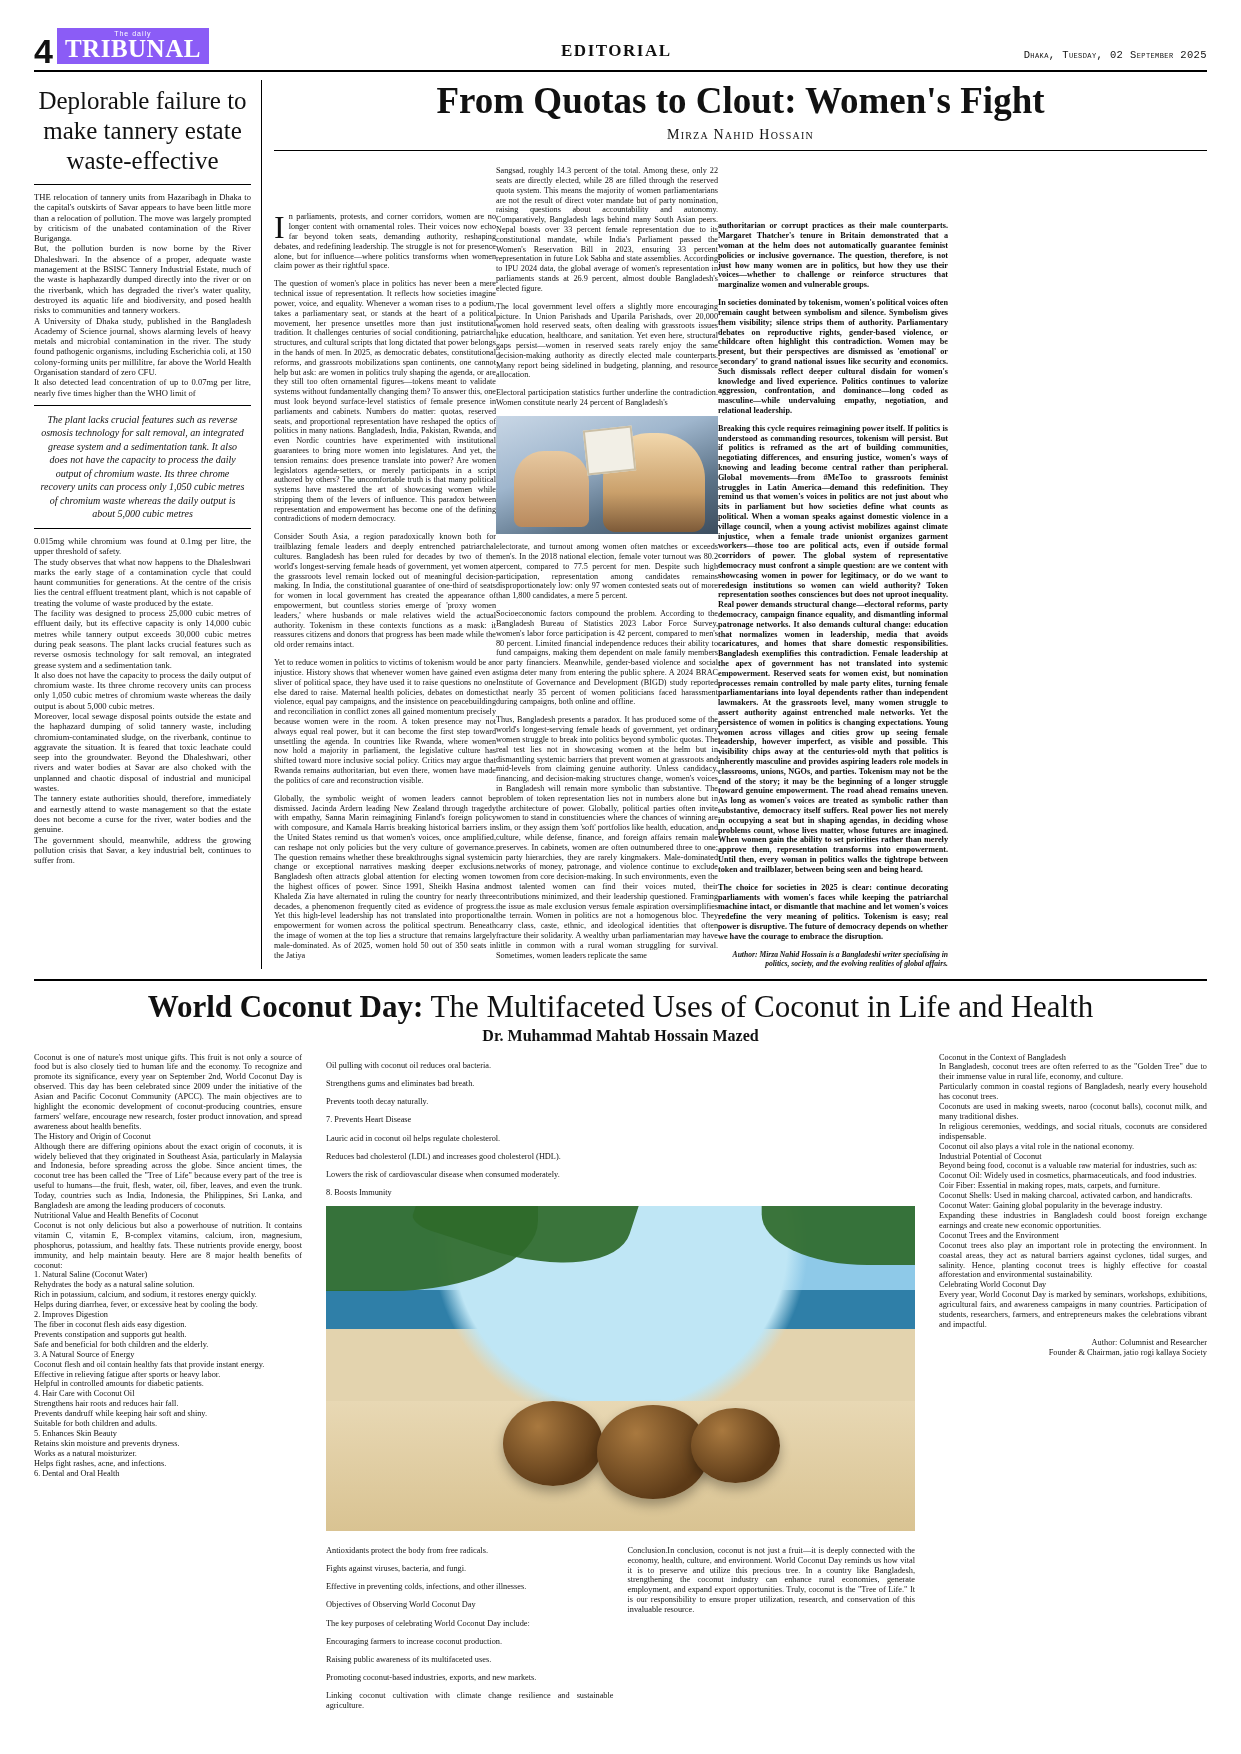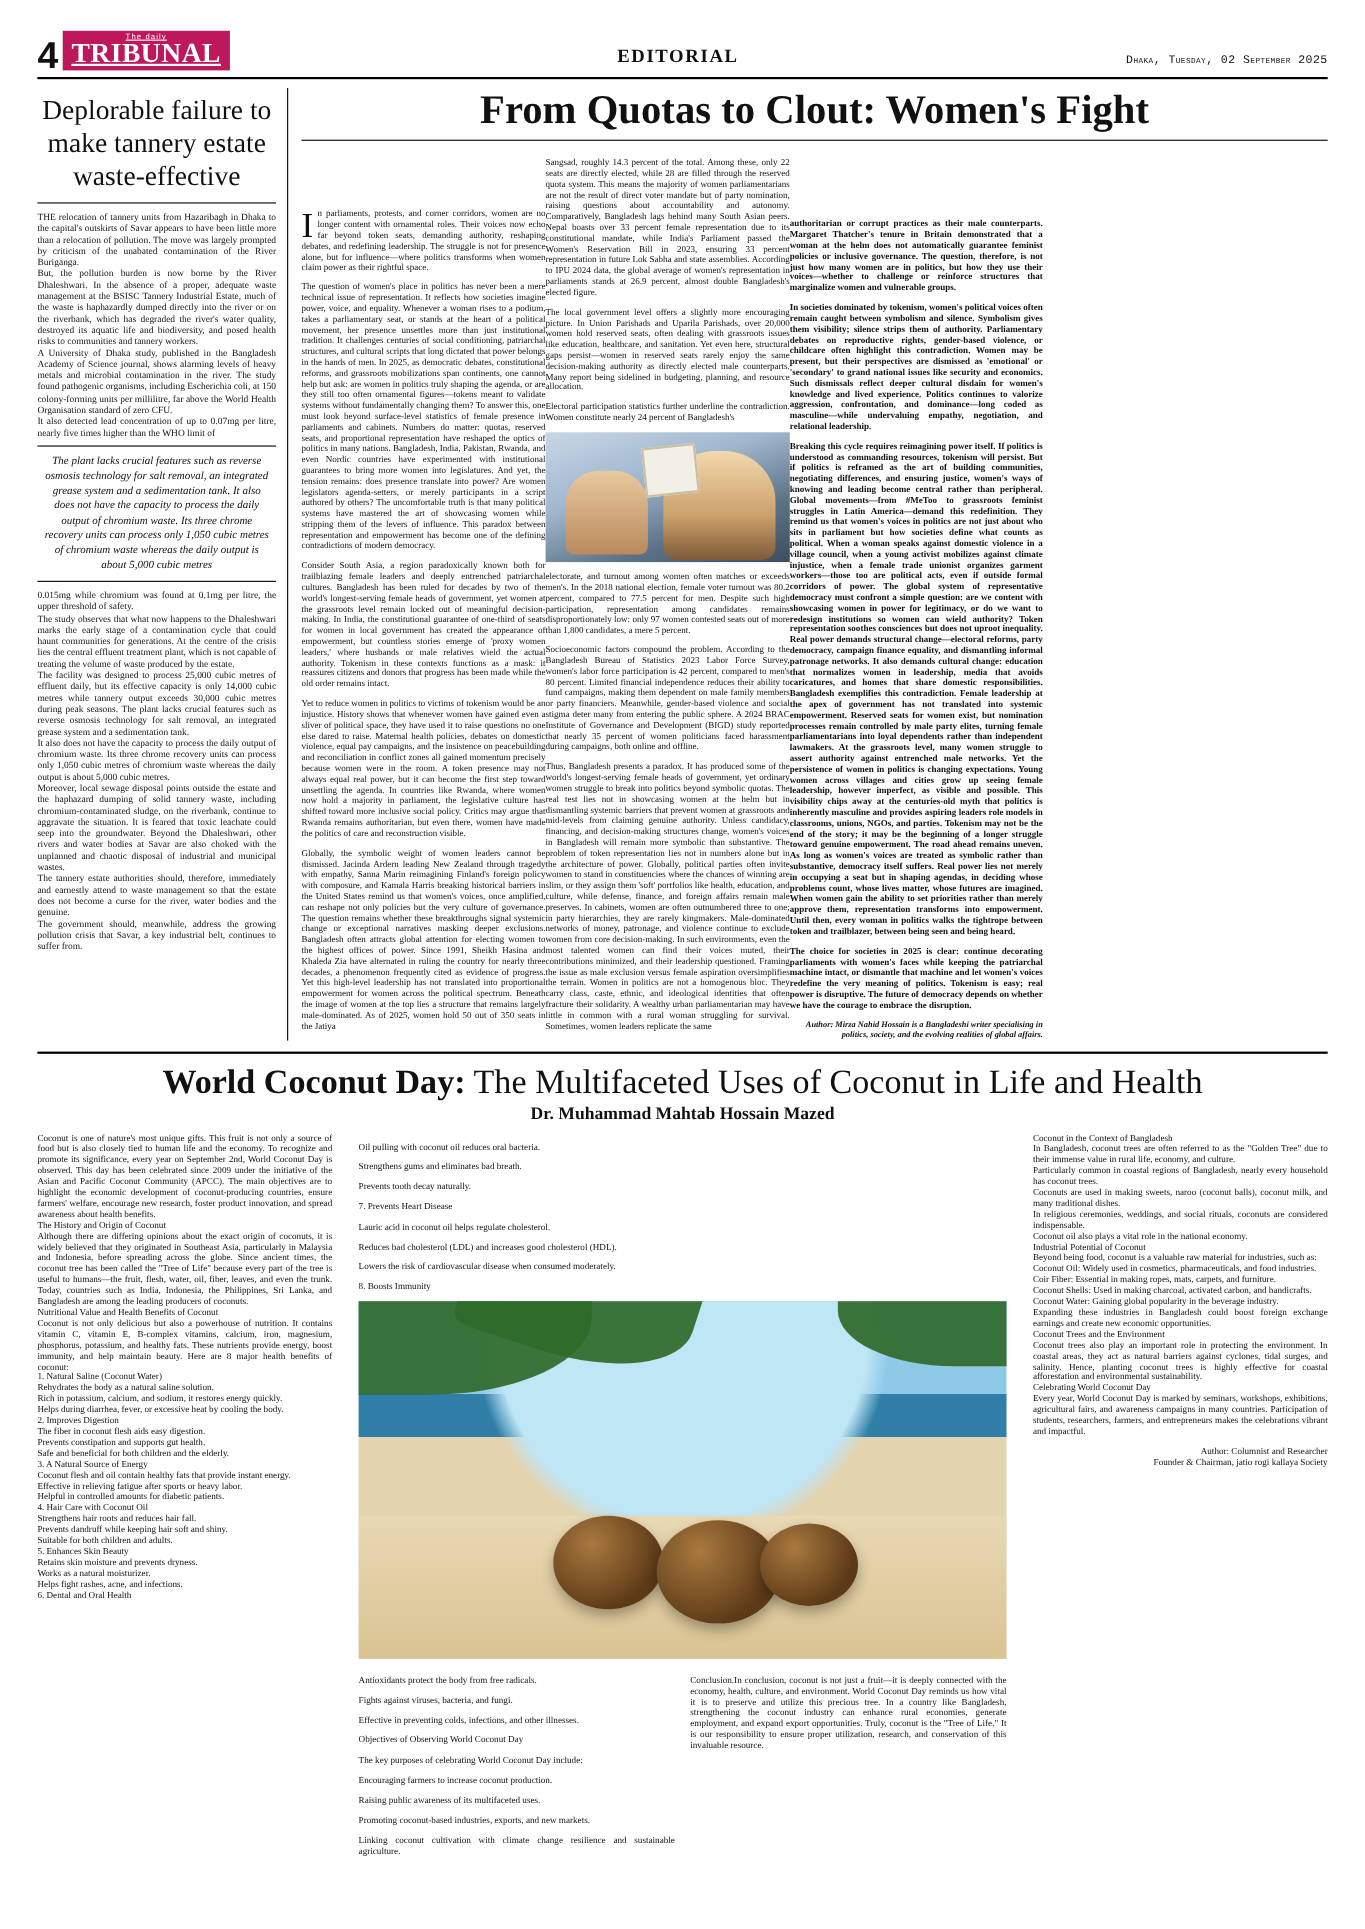--- a/index.html
+++ b/index.html
@@ -11,21 +11,21 @@
     color:#111;
     position:relative;
     overflow:hidden;
   }
   .page { width:1241px; height:1754px; padding:28px 34px 10px 34px; position:relative; }
 
   
   .masthead { display:flex; align-items:flex-end; justify-content:space-between; border-bottom:2px solid #000; padding-bottom:6px; }
   .logo-wrap { display:flex; align-items:flex-end; gap:4px; }
   .page-num { font-family:"Liberation Sans", sans-serif; font-weight:bold; font-size:34px; line-height:26px; color:#111; }
-  .logo-box { background:#be185d; color:#fff; padding:2px 8px 3px 8px; display:flex; flex-direction:column;text-decoration:underline; }
+  .logo-box { background:#8b5cf6; color:#fff; padding:2px 8px 3px 8px; display:flex; flex-direction:column; }
   .logo-sub { font-family:"Liberation Sans", sans-serif; font-size:7px; letter-spacing:1px; text-align:center; line-height:7px; margin-bottom:-1px; }
   .logo-main { font-family:"Liberation Serif", serif; font-weight:bold; font-size:25px; line-height:25px; letter-spacing:0.5px; }
   .section-title { font-family:"Liberation Serif", serif; font-weight:bold; font-size:17px; letter-spacing:1.5px; flex:1; text-align:center; margin-bottom:3px; }
   .dateline { font-family:Liberation Mono, monospace; font-size:10.5px; font-variant:small-caps; letter-spacing:0.4px; margin-bottom:3px; }
 
   
   .top-zone { display:flex; gap:0; margin-top:8px; }
   .left-col { width:228px; border-right:1px solid #000; padding-right:10px; }
   .right-col { flex:1; padding-left:12px; }
 
@@ -132,20 +132,21 @@
         <p>The facility was designed to process 25,000 cubic metres of effluent daily, but its effective capacity is only 14,000 cubic metres while tannery output exceeds 30,000 cubic metres during peak seasons. The plant lacks crucial features such as reverse osmosis technology for salt removal, an integrated grease system and a sedimentation tank.</p>
         <p>It also does not have the capacity to process the daily output of chromium waste. Its three chrome recovery units can process only 1,050 cubic metres of chromium waste whereas the daily output is about 5,000 cubic metres.</p>
         <p>Moreover, local sewage disposal points outside the estate and the haphazard dumping of solid tannery waste, including chromium-contaminated sludge, on the riverbank, continue to aggravate the situation. It is feared that toxic leachate could seep into the groundwater. Beyond the Dhaleshwari, other rivers and water bodies at Savar are also choked with the unplanned and chaotic disposal of industrial and municipal wastes.</p>
         <p>The tannery estate authorities should, therefore, immediately and earnestly attend to waste management so that the estate does not become a curse for the river, water bodies and the genuine.</p>
         <p>The government should, meanwhile, address the growing pollution crisis that Savar, a key industrial belt, continues to suffer from.</p>
       </div>
     </div>
 
     <div class="right-col">
       <h1 class="main-head">From Quotas to Clout: Women's Fight</h1>
+      <div class="byline">Mirza Nahid Hossain</div>
       <div class="rule-thin"></div>
 
       <div style="display:flex; align-items:flex-end;">
 
         <div style="width:222px; font-size:8.2px; line-height:9.8px; text-align:justify;">
           <p class="dropcap">In parliaments, protests, and corner corridors, women are no longer content with ornamental roles. Their voices now echo far beyond token seats, demanding authority, reshaping debates, and redefining leadership. The struggle is not for presence alone, but for influence—where politics transforms when women claim power as their rightful space.</p>
           <p>The question of women's place in politics has never been a mere technical issue of representation. It reflects how societies imagine power, voice, and equality. Whenever a woman rises to a podium, takes a parliamentary seat, or stands at the heart of a political movement, her presence unsettles more than just institutional tradition. It challenges centuries of social conditioning, patriarchal structures, and cultural scripts that long dictated that power belongs in the hands of men. In 2025, as democratic debates, constitutional reforms, and grassroots mobilizations span continents, one cannot help but ask: are women in politics truly shaping the agenda, or are they still too often ornamental figures—tokens meant to validate systems without fundamentally changing them? To answer this, one must look beyond surface-level statistics of female presence in parliaments and cabinets. Numbers do matter: quotas, reserved seats, and proportional representation have reshaped the optics of politics in many nations. Bangladesh, India, Pakistan, Rwanda, and even Nordic countries have experimented with institutional guarantees to bring more women into legislatures. And yet, the tension remains: does presence translate into power? Are women legislators agenda-setters, or merely participants in a script authored by others? The uncomfortable truth is that many political systems have mastered the art of showcasing women while stripping them of the levers of influence. This paradox between representation and empowerment has become one of the defining contradictions of modern democracy.</p>
           <p>Consider South Asia, a region paradoxically known both for trailblazing female leaders and deeply entrenched patriarchal cultures. Bangladesh has been ruled for decades by two of the world's longest-serving female heads of government, yet women at the grassroots level remain locked out of meaningful decision-making. In India, the constitutional guarantee of one-third of seats for women in local government has created the appearance of empowerment, but countless stories emerge of 'proxy women leaders,' where husbands or male relatives wield the actual authority. Tokenism in these contexts functions as a mask: it reassures citizens and donors that progress has been made while the old order remains intact.</p>
           <p>Yet to reduce women in politics to victims of tokenism would be an injustice. History shows that whenever women have gained even a sliver of political space, they have used it to raise questions no one else dared to raise. Maternal health policies, debates on domestic violence, equal pay campaigns, and the insistence on peacebuilding and reconciliation in conflict zones all gained momentum precisely because women were in the room. A token presence may not always equal real power, but it can become the first step toward unsettling the agenda. In countries like Rwanda, where women now hold a majority in parliament, the legislative culture has shifted toward more inclusive social policy. Critics may argue that Rwanda remains authoritarian, but even there, women have made the politics of care and reconstruction visible.</p>
           <p>Globally, the symbolic weight of women leaders cannot be dismissed. Jacinda Ardern leading New Zealand through tragedy with empathy, Sanna Marin reimagining Finland's foreign policy with composure, and Kamala Harris breaking historical barriers in the United States remind us that women's voices, once amplified, can reshape not only policies but the very culture of governance. The question remains whether these breakthroughs signal systemic change or exceptional narratives masking deeper exclusions. Bangladesh often attracts global attention for electing women to the highest offices of power. Since 1991, Sheikh Hasina and Khaleda Zia have alternated in ruling the country for nearly three decades, a phenomenon frequently cited as evidence of progress. Yet this high-level leadership has not translated into proportional empowerment for women across the political spectrum. Beneath the image of women at the top lies a structure that remains largely male-dominated. As of 2025, women hold 50 out of 350 seats in the Jatiya</p>

